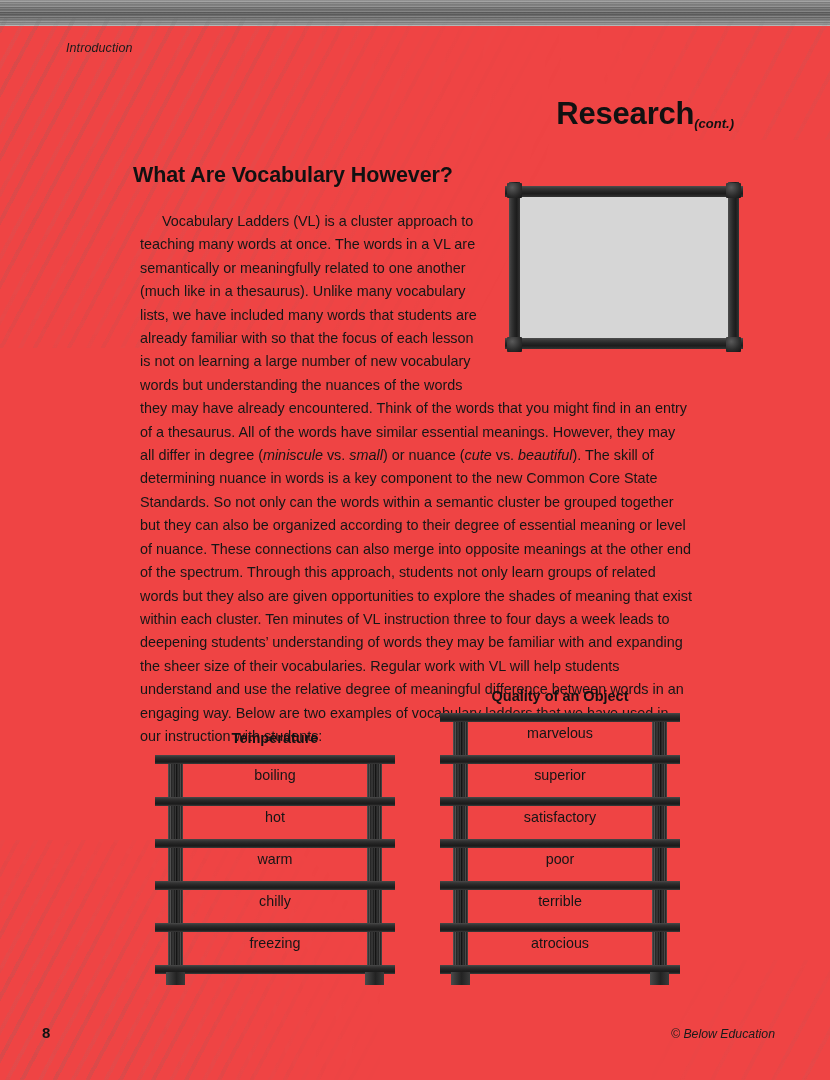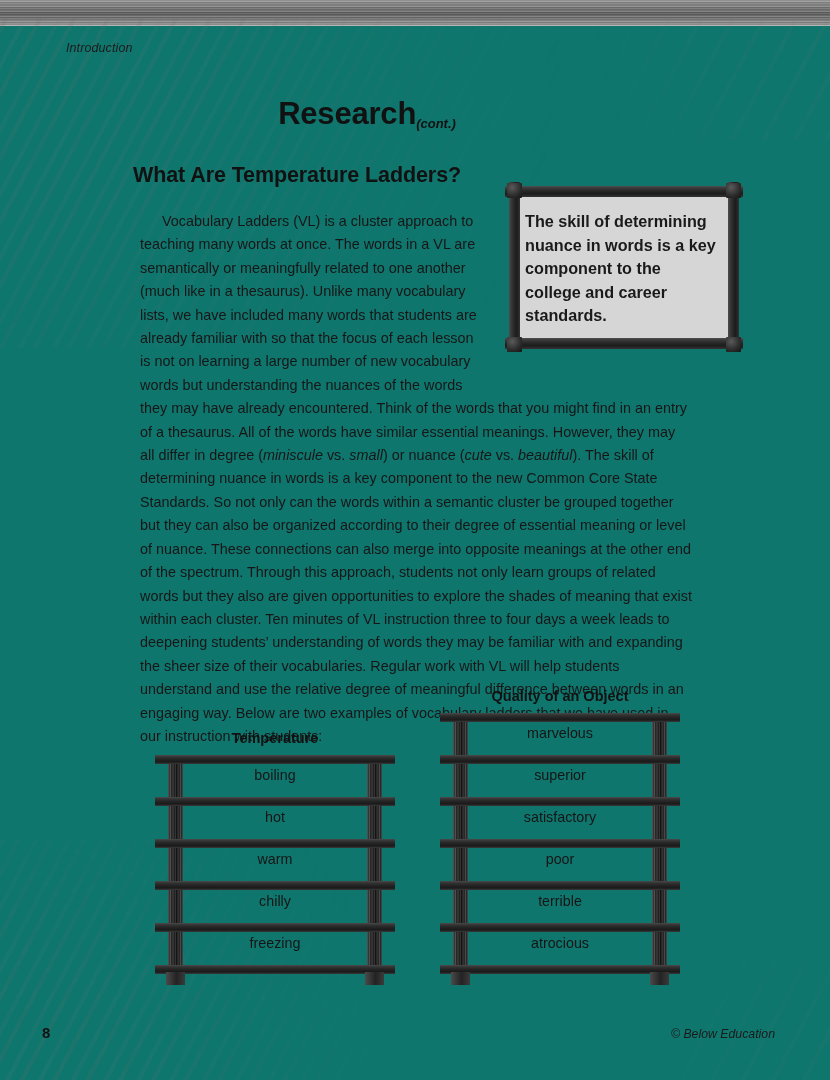--- a/index.html
+++ b/index.html
@@ -7,21 +7,21 @@
     padding: 0;
     background: #ffffff;
   }
   body {
     font-family: "Liberation Sans", sans-serif;
   }
   .page {
     position: relative;
     width: 830px;
     height: 1080px;
-    background: #0f766e;
+    background: #ef4444;
     overflow: hidden;
   }
 
   
   .top-band {
     position: absolute;
     left: 0; top: 0;
     width: 830px;
     height: 26px;
     background:
@@ -106,21 +106,21 @@
     font-style: italic;
     color: #1a1a1a;
     letter-spacing: 0.1px;
   }
 
   
   .title-wrap {
     position: absolute;
     left: 0; top: 96px;
     width: 734px;
-    text-align: center;
+    text-align: right;
   }
   .title {
     font-size: 31px;
     font-weight: bold;
     color: #111111;
     letter-spacing: -0.2px;
   }
   .title-cont {
     font-size: 13px;
     font-weight: bold;
@@ -307,33 +307,32 @@
   <div class="deco deco-tr"></div>
   <div class="deco deco-bl"></div>
   <div class="deco deco-br"></div>
 
   <div class="running-head">Introduction</div>
 
   <div class="title-wrap">
     <span class="title">Research</span><span class="title-cont">(cont.)</span>
   </div>
 
-  <div class="section-heading">What Are Temperature Ladders?</div>
+  <div class="section-heading">What Are Vocabulary However?</div>
 
   <div class="callout">
     <div class="callout-inner"></div>
     <div class="frame-bar frame-top"></div>
     <div class="frame-bar frame-bottom"></div>
     <div class="frame-bar vert frame-left"></div>
     <div class="frame-bar vert frame-right"></div>
     <div class="frame-cap cap-tl"></div>
     <div class="frame-cap cap-tr"></div>
     <div class="frame-cap cap-bl"></div>
     <div class="frame-cap cap-br"></div>
-    <div class="callout-text">The skill of determining nuance in words is a key component to the college and career standards.</div>
   </div>
 
   <div class="body-col">
     <div class="wrap-shim"></div>
     <p><span class="indent"></span><span>Vocabulary Ladders (VL) is a cluster approach to teaching many words at once.  The words in a VL are semantically or meaningfully related to one another (much like in a thesaurus).  Unlike many vocabulary lists, we have included many words that students are already familiar with so that the focus of each lesson is not on learning a large number of new vocabulary words but understanding the nuances of the words they may have already encountered.  Think of the words that you might find in an entry of a thesaurus.  All of the words have similar essential meanings.  However, they may all differ in degree (</span><i>miniscule</i><span> vs. </span><i>small</i><span>) or nuance (</span><i>cute</i><span> vs. </span><i>beautiful</i><span>).  The skill of determining nuance in words is a key component to the new Common Core State Standards.  So not only can the words within a semantic cluster be grouped together but they can also be organized according to their degree of essential meaning or level of nuance.  These connections can also merge into opposite meanings at the other end of the spectrum.  Through this approach, students not only learn groups of related words but they also are given opportunities to explore the shades of meaning that exist within each cluster.  Ten minutes of VL instruction three to four days a week leads to deepening students’ understanding of words they may be familiar with and expanding the sheer size of their vocabularies.  Regular work with VL will help students understand and use the relative degree of meaningful difference between words in an engaging way.  Below are two examples of vocabulary ladders that we have used in our instruction with students:</span></p>
   </div>
 
   <div class="ladder-block" id="ladder-1" style="left:440px; top:688px; width:240px;">
     <div class="ladder-title">Quality of an Object</div>
     <div class="ladder" style="height: 261px;">

